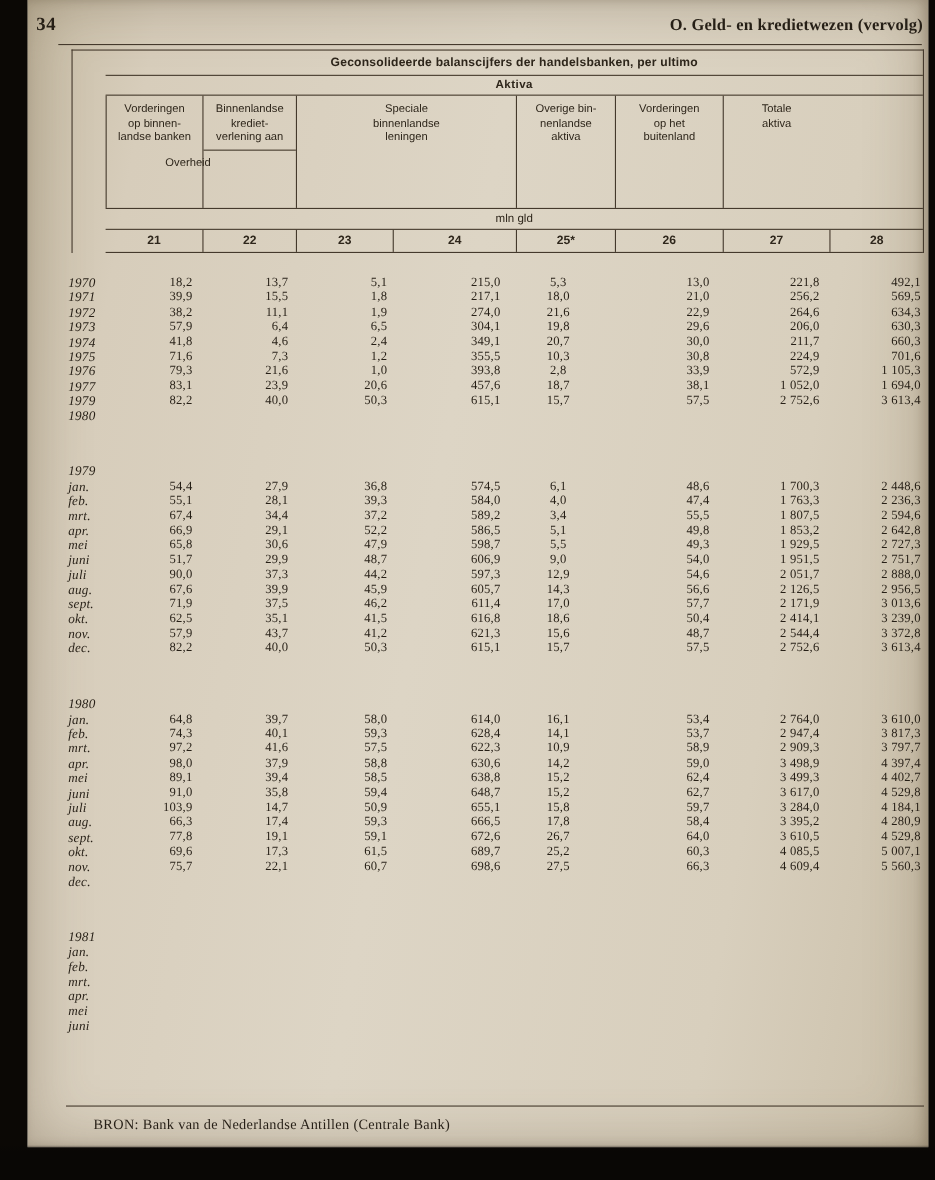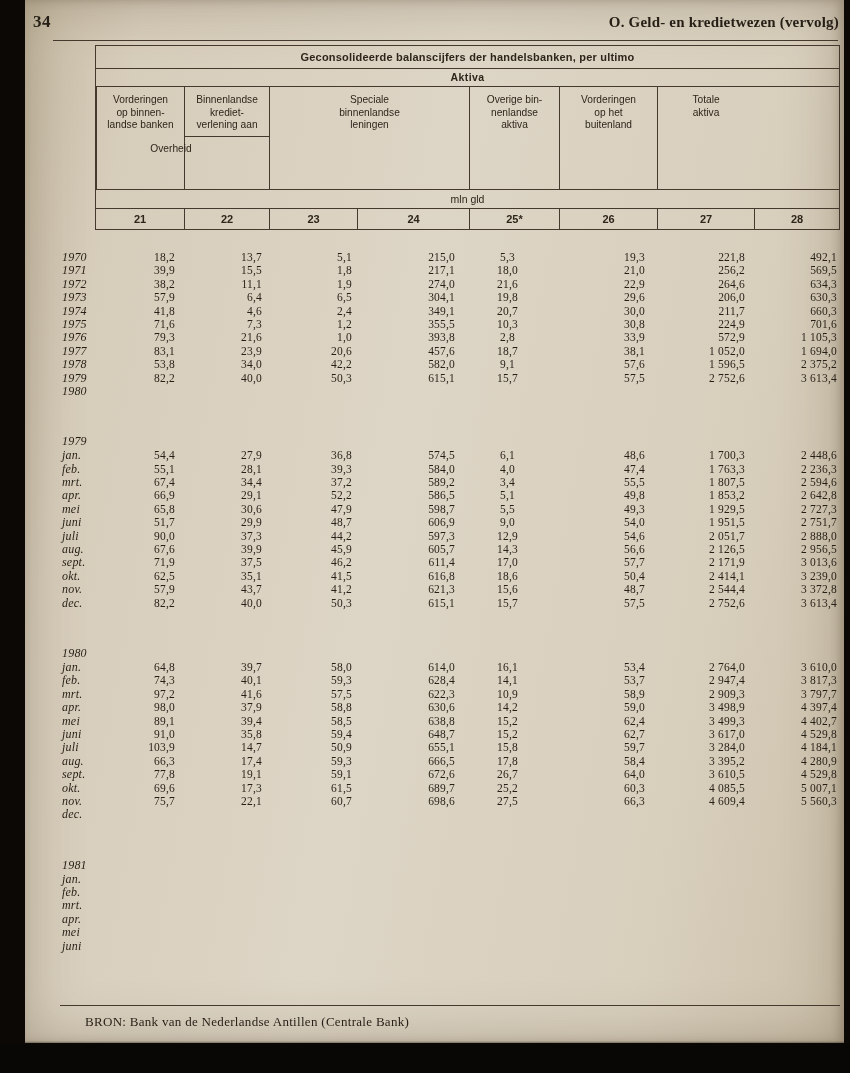--- a/index.html
+++ b/index.html
@@ -25,21 +25,21 @@
   .chapter{font-weight:bold;font-size:15px;letter-spacing:0.2px;}
   .toprule{position:absolute;top:40px;left:28px;right:6px;height:1px;background:var(--line);}
 
   
   .table{position:absolute;left:35px;top:45px;width:780px;font-size:11.5px;}
   .thead{display:flex;}
   .stub{width:37px;}
   .headmain{
     width:743px;border-left:1px solid var(--line);border-right:1px solid var(--line);
     border-top:1px solid var(--line);
-    font-family:"Liberation Sans","DejaVu Sans",sans-serif;color:var(--ink-soft);
+    font-family:"Liberation Sans","DejaVu Sans",sans-serif;color:var(--ink-soft);padding-left:30px;
   }
   .t-title{
     height:22px;line-height:22px;text-align:center;font-size:11px;font-weight:bold;
     border-bottom:1px solid var(--line);letter-spacing:0.2px;
   }
   .t-aktiva{
     height:17px;line-height:17px;text-align:center;font-size:10.5px;font-weight:bold;
     border-bottom:1px solid var(--line);letter-spacing:0.4px;
   }
   .t-cols{
@@ -153,21 +153,21 @@
     </div>
     <div class="tbody">
         <div class="section">
           <div class="row">
             <div class="cell label">1970</div>
             <div class="cell num c0">18,2</div>
             <div class="cell num c1">13,7</div>
             <div class="cell num c2">5,1</div>
             <div class="cell num c3">215,0</div>
             <div class="cell num c4">5,3</div>
-            <div class="cell num c5">19,3</div>
+            <div class="cell num c5">13,0</div>
             <div class="cell num c6">221,8</div>
             <div class="cell num c7">492,1</div>
           </div>
           <div class="row">
             <div class="cell label">1971</div>
             <div class="cell num c0">39,9</div>
             <div class="cell num c1">15,5</div>
             <div class="cell num c2">1,8</div>
             <div class="cell num c3">217,1</div>
             <div class="cell num c4">18,0</div>
@@ -235,31 +235,20 @@
             <div class="cell num c0">83,1</div>
             <div class="cell num c1">23,9</div>
             <div class="cell num c2">20,6</div>
             <div class="cell num c3">457,6</div>
             <div class="cell num c4">18,7</div>
             <div class="cell num c5">38,1</div>
             <div class="cell num c6">1 052,0</div>
             <div class="cell num c7">1 694,0</div>
           </div>
           <div class="row">
-            <div class="cell label">1978</div>
-            <div class="cell num c0">53,8</div>
-            <div class="cell num c1">34,0</div>
-            <div class="cell num c2">42,2</div>
-            <div class="cell num c3">582,0</div>
-            <div class="cell num c4">9,1</div>
-            <div class="cell num c5">57,6</div>
-            <div class="cell num c6">1 596,5</div>
-            <div class="cell num c7">2 375,2</div>
-          </div>
-          <div class="row">
             <div class="cell label">1979</div>
             <div class="cell num c0">82,2</div>
             <div class="cell num c1">40,0</div>
             <div class="cell num c2">50,3</div>
             <div class="cell num c3">615,1</div>
             <div class="cell num c4">15,7</div>
             <div class="cell num c5">57,5</div>
             <div class="cell num c6">2 752,6</div>
             <div class="cell num c7">3 613,4</div>
           </div>

